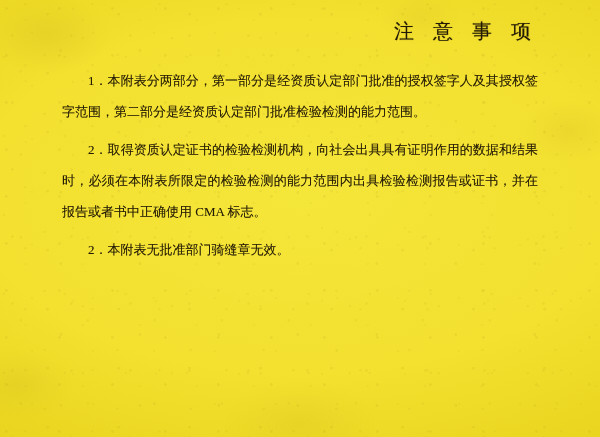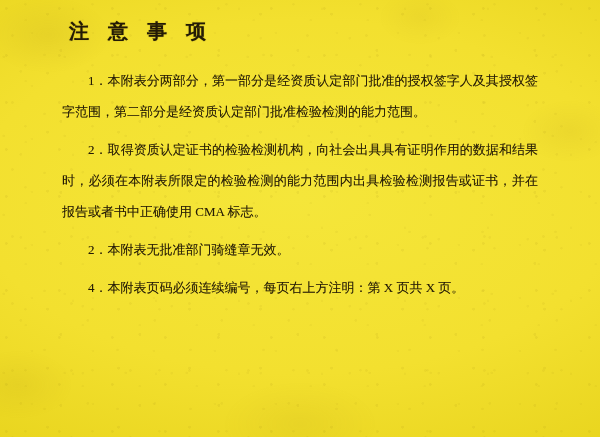--- a/index.html
+++ b/index.html
@@ -56,22 +56,22 @@
       radial-gradient(ellipse 110px 60px at 50% 97%, rgba(150,120,15,.40), transparent 72%),
       radial-gradient(ellipse 80px 50px at 3% 88%, rgba(150,120,15,.45), transparent 70%),
       radial-gradient(ellipse 60px 40px at 70% 4%, rgba(150,120,15,.35), transparent 70%);
   }
   #content {
     position: relative;
     z-index: 2;
     padding: 0 62px;
   }
   #doc-title {
-    text-align: left;
-    font-weight: bold;
+    text-align: right;
+    font-weight: normal;
     font-size: 20px;
     letter-spacing: 7px;
     color: #231a05;
     margin: 18px 0 0 0;
     padding-left: 7px;
     text-shadow: 0 0 1px rgba(40,30,5,.45);
   }
   .para {
     font-size: 13px;
     line-height: 31px;
@@ -97,16 +97,15 @@
   <div id="blotches"></div>
   <div id="grain"></div>
 
   <div id="content">
     <h1 id="doc-title">注 意 事 项</h1>
 
     <div id="body-paras">
       <p class="para p1">1．本附表分两部分，第一部分是经资质认定部门批准的授权签字人及其授权签字范围，第二部分是经资质认定部门批准检验检测的能力范围。</p>
       <p class="para">2．取得资质认定证书的检验检测机构，向社会出具具有证明作用的数据和结果时，必须在本附表所限定的检验检测的能力范围内出具检验检测报告或证书，并在报告或者书中正确使用 CMA 标志。</p>
       <p class="para">2．本附表无批准部门骑缝章无效。</p>
-      <p class="para">4．本附表页码必须连续编号，每页右上方注明：第 X 页共 X 页。</p>
     </div>
   </div>
 </div>
 
 </body></html>

